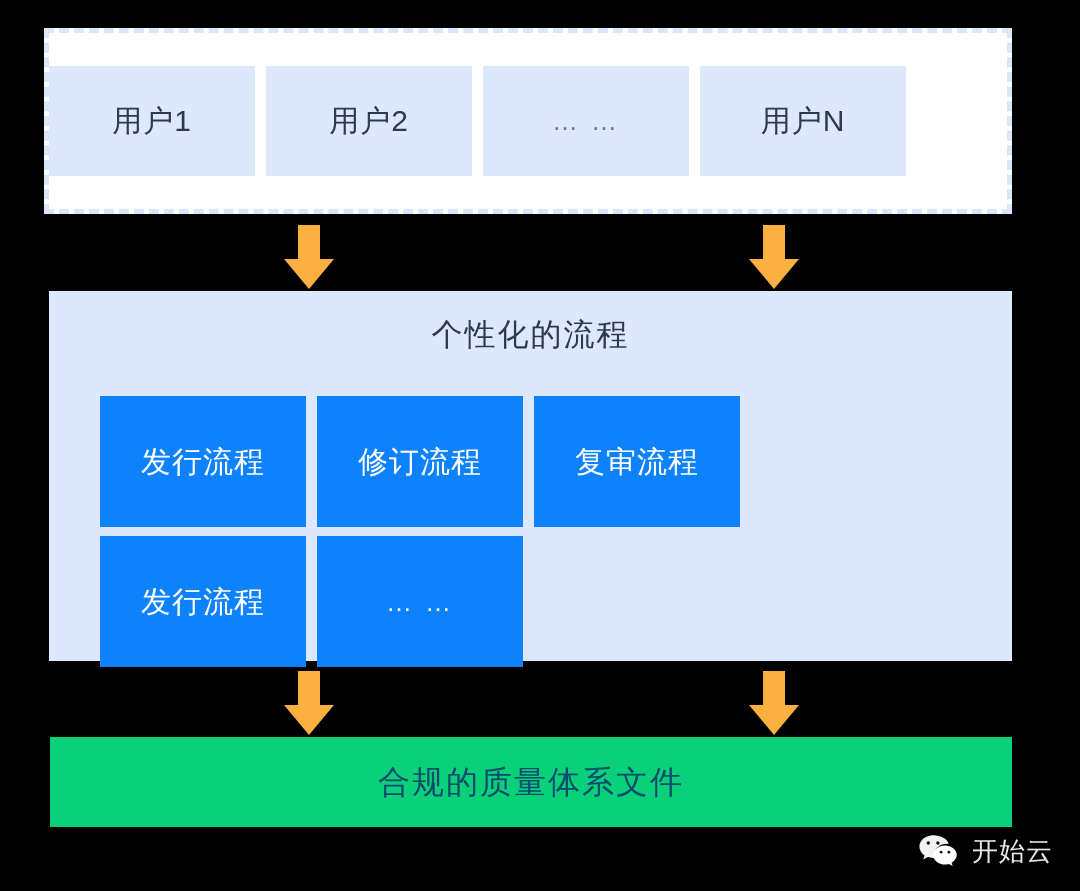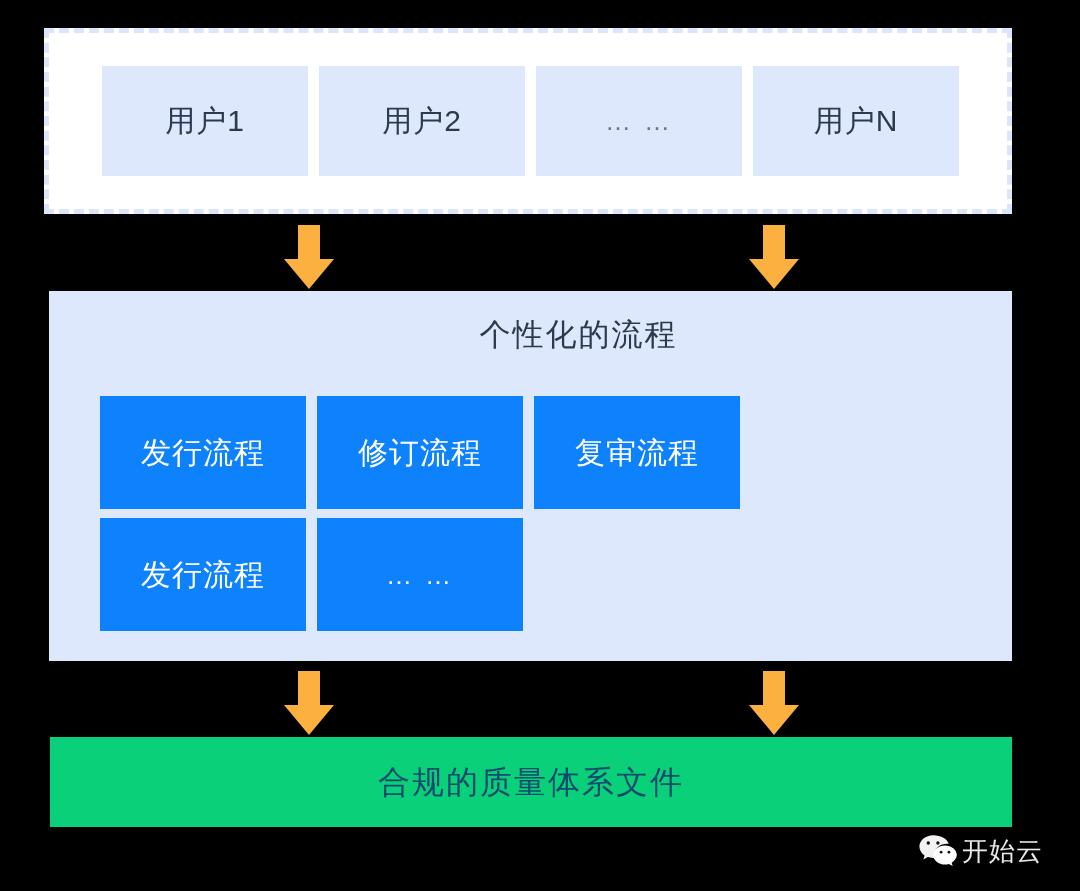--- a/index.html
+++ b/index.html
@@ -21,21 +21,20 @@
     left: 44px;
     top: 28px;
     width: 968px;
     height: 186px;
     background: #FFFFFF;
     border: 5px dashed #DBE6FB;
     box-sizing: border-box;
     display: flex;
     align-items: center;
     justify-content: flex-start;
-    padding-left: 53px;
   }
   .user-box {
     width: 206px;
     height: 110px;
     background: #DEE8FC;
     display: flex;
     align-items: center;
     justify-content: center;
     margin-right: 11px;
     flex: 0 0 auto;
@@ -96,38 +95,37 @@
   #process-title {
     position: absolute;
     top: 28px;
     left: 0;
     width: 100%;
     text-align: center;
     font-size: 31px;
     color: #2B3951;
     letter-spacing: 2px;
     line-height: 1;
-    margin-left: 48px;
   }
   #process-grid {
     position: absolute;
     left: 51px;
     top: 105px;
     width: 868px;
     display: flex;
     flex-direction: column;
     gap: 9px;
   }
   .process-row {
     display: flex;
     gap: 11px;
   }
   .process-box {
     width: 206px;
-    height: 113px;
+    height: 131px;
     background: #0D82FC;
     display: flex;
     align-items: center;
     justify-content: center;
     flex: 0 0 auto;
   }
   .process-label {
     font-size: 30px;
     color: #FFFFFF;
     letter-spacing: 1px;
@@ -160,21 +158,21 @@
   }
 
   
   #watermark {
     position: absolute;
     left: 918px;
     top: 828px;
     height: 46px;
     display: flex;
     align-items: center;
-    gap: 4px;
+    gap: 14px;
   }
   #wechat-icon {
     width: 40px;
     height: 34px;
     position: relative;
     flex: 0 0 auto;
   }
   #watermark-text {
     font-size: 26px;
     color: #E8E8E8;

